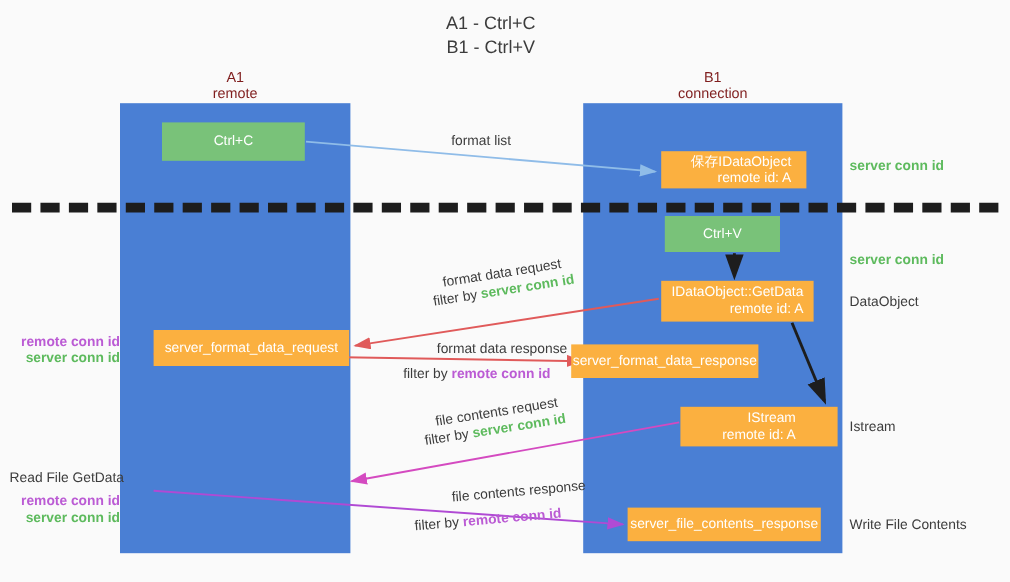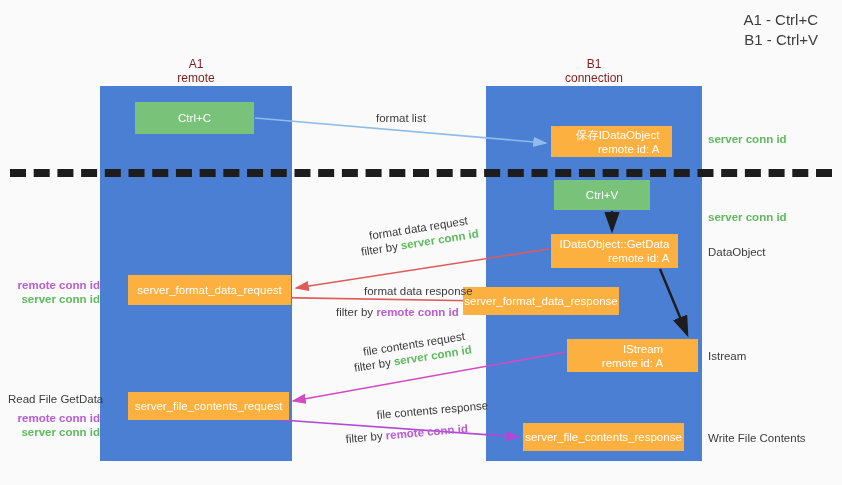--- a/index.html
+++ b/index.html
@@ -15,21 +15,21 @@
     font-family: "Liberation Sans", sans-serif;
     overflow: hidden;
   }
 
   
   #title {
     position: absolute;
     left: 0;
     top: 10px;
     width: 818px;
-    text-align: right;
+    text-align: center;
     font-size: 15px;
     line-height: 20px;
     color: #3c3c3c;
     white-space: pre-line;
   }
 
   
   .col-head {
     position: absolute;
     text-align: center;
@@ -75,21 +75,21 @@
     z-index: 5;
   }
   .box.green  { background: #79c279; }
   .box.orange { background: #fbb040; }
 
   #box-ctrlc  { left: 135px; top: 102px;  width: 119px; height: 32px; }
   #box-save   { left: 551px; top: 126px;  width: 121px; height: 31px; padding-left: 12px; }
   #box-ctrlv  { left: 554px; top: 180px;  width: 96px; height: 30px; }
   #box-getdata{ left: 551px; top: 234px;  width: 127px; height: 34px; }
   #box-sfdreq { left: 128px; top: 275px;  width: 163px; height: 30px; }
-  #box-sfdres { left: 463px; top: 287px;  width: 156px; height: 28px; }
+  #box-sfdres { left: 476px; top: 287px;  width: 156px; height: 28px; }
   #box-istream{ left: 567px; top: 339px;  width: 131px; height: 33px; }
   #box-sfcreq { left: 128px; top: 392px;  width: 161px; height: 28px; }
   #box-sfcres { left: 523px; top: 423px;  width: 161px; height: 28px; }
 
   
   .note {
     position: absolute;
     font-size: 11.5px;
     line-height: 14px;
     color: #3c3c3c;
@@ -204,21 +204,20 @@
   <div class="box green" id="box-ctrlc">Ctrl+C</div>
   <div class="box orange" id="box-save">保存IDataObject
 remote id: A</div>
   <div class="box green" id="box-ctrlv">Ctrl+V</div>
   <div class="box orange" id="box-getdata">IDataObject::GetData
 remote id: A</div>
   <div class="box orange" id="box-sfdreq">server_format_data_request</div>
   <div class="box orange" id="box-sfdres">server_format_data_response</div>
   <div class="box orange" id="box-istream">IStream
 remote id: A</div>
-  <div class="box orange" id="box-sfcreq">server_file_contents_request</div>
   <div class="box orange" id="box-sfcres">server_file_contents_response</div>
 
   <div class="edge-label" id="lbl-formatlist">format list</div>
 
   <div class="edge-label" id="lbl-fdreq">format data request</div>
   <div class="edge-label" id="lbl-fdreq2"><span>filter by </span><span class="green-t">server conn id</span></div>
 
   <div class="edge-label" id="lbl-fdres">format data response</div>
   <div class="edge-label" id="lbl-fdres2"><span>filter by </span><span class="purple-t">remote conn id</span></div>
 

